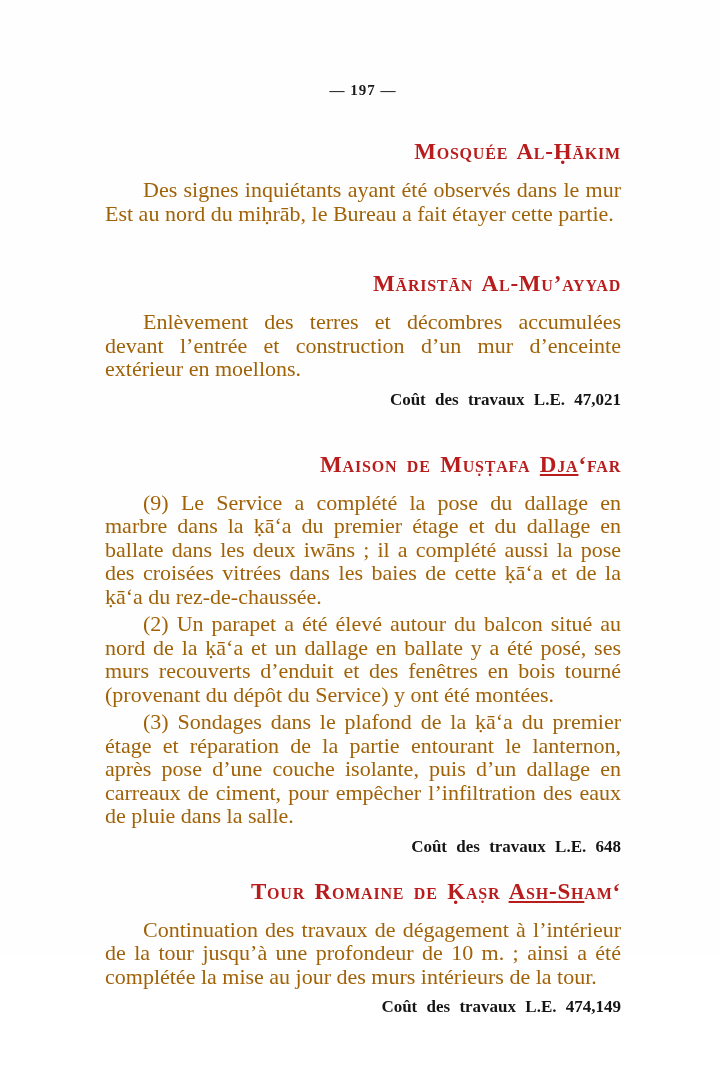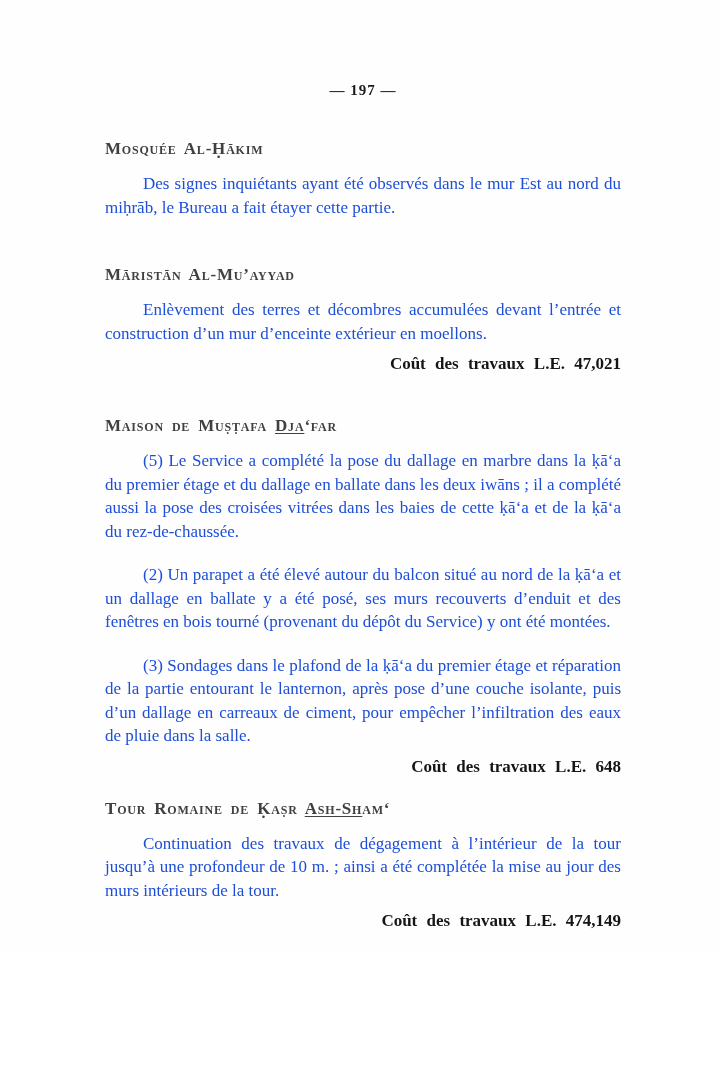--- a/index.html
+++ b/index.html
@@ -21,38 +21,38 @@
     text-align: center;
     font-weight: 700;
     font-size: 15px;
     letter-spacing: 1px;
   }
   .sec-1 { margin-top: 40px; }
   .sec-2 { margin-top: 46px; }
   .sec-3 { margin-top: 40px; }
   .sec-4 { margin-top: 20px; }
   .heading {
-    text-align: left;
-    font-size: 17px;
+    text-align: right;
+    font-size: 23px;
     font-weight: 700;
     font-variant: small-caps;
     letter-spacing: 0.8px;
     word-spacing: 3px;
-    color: #404040;
+    color: #b91c1c;
   }
   .heading .u { text-decoration: underline; text-underline-offset: 2px; }
   .para {
     margin-top: 13px;
-    font-size: 17px;
+    font-size: 22px;
     line-height: 23.5px;
     text-align: justify;
     text-indent: 38px;
-    color: #1d4ed8;
+    color: #a16207;
   }
-  .para + .para { margin-top: 20px; font-family: Liberation Serif, serif; }
+  .para + .para { margin-top: 4px; font-family: Liberation Serif, serif; }
   .cost {
     margin-top: 7px;
     font-size: 17px;
     line-height: 24px;
     font-weight: 700;
     text-align: right;
     word-spacing: 5px;
     color: #151515;
   }
 </style>
@@ -69,21 +69,21 @@
   </section>
 
   <section class="doc-section sec-2">
     <h2 class="heading">Māristān Al-Mu’ayyad</h2>
     <p class="para">Enlèvement des terres et décombres accumulées devant l’entrée et construction d’un mur d’enceinte extérieur en moellons.</p>
     <p class="cost">Coût des travaux L.E. 47,021</p>
   </section>
 
   <section class="doc-section sec-3">
     <h2 class="heading"><span>Maison de Muṣṭafa </span><span class="u">Dja</span><span>‘far</span></h2>
-    <p class="para">(5) Le Service a complété la pose du dallage en marbre dans la ḳā‘a du premier étage et du dallage en ballate dans les deux iwāns ; il a complété aussi la pose des croisées vitrées dans les baies de cette ḳā‘a et de la ḳā‘a du rez-de-chaussée.</p>
+    <p class="para">(9) Le Service a complété la pose du dallage en marbre dans la ḳā‘a du premier étage et du dallage en ballate dans les deux iwāns ; il a complété aussi la pose des croisées vitrées dans les baies de cette ḳā‘a et de la ḳā‘a du rez-de-chaussée.</p>
     <p class="para">(2) Un parapet a été élevé autour du balcon situé au nord de la ḳā‘a et un dallage en ballate y a été posé, ses murs recouverts d’enduit et des fenêtres en bois tourné (provenant du dépôt du Service) y ont été montées.</p>
     <p class="para">(3) Sondages dans le plafond de la ḳā‘a du premier étage et réparation de la partie entourant le lanternon, après pose d’une couche isolante, puis d’un dallage en carreaux de ciment, pour empêcher l’infiltration des eaux de pluie dans la salle.</p>
     <p class="cost">Coût des travaux L.E. 648</p>
   </section>
 
   <section class="doc-section sec-4">
     <h2 class="heading"><span>Tour Romaine de Ḳaṣr </span><span class="u">Ash-Sh</span><span>am‘</span></h2>
     <p class="para">Continuation des travaux de dégagement à l’intérieur de la tour jusqu’à une profondeur de 10 m. ; ainsi a été complétée la mise au jour des murs intérieurs de la tour.</p>
     <p class="cost">Coût des travaux L.E. 474,149</p>
   </section>

